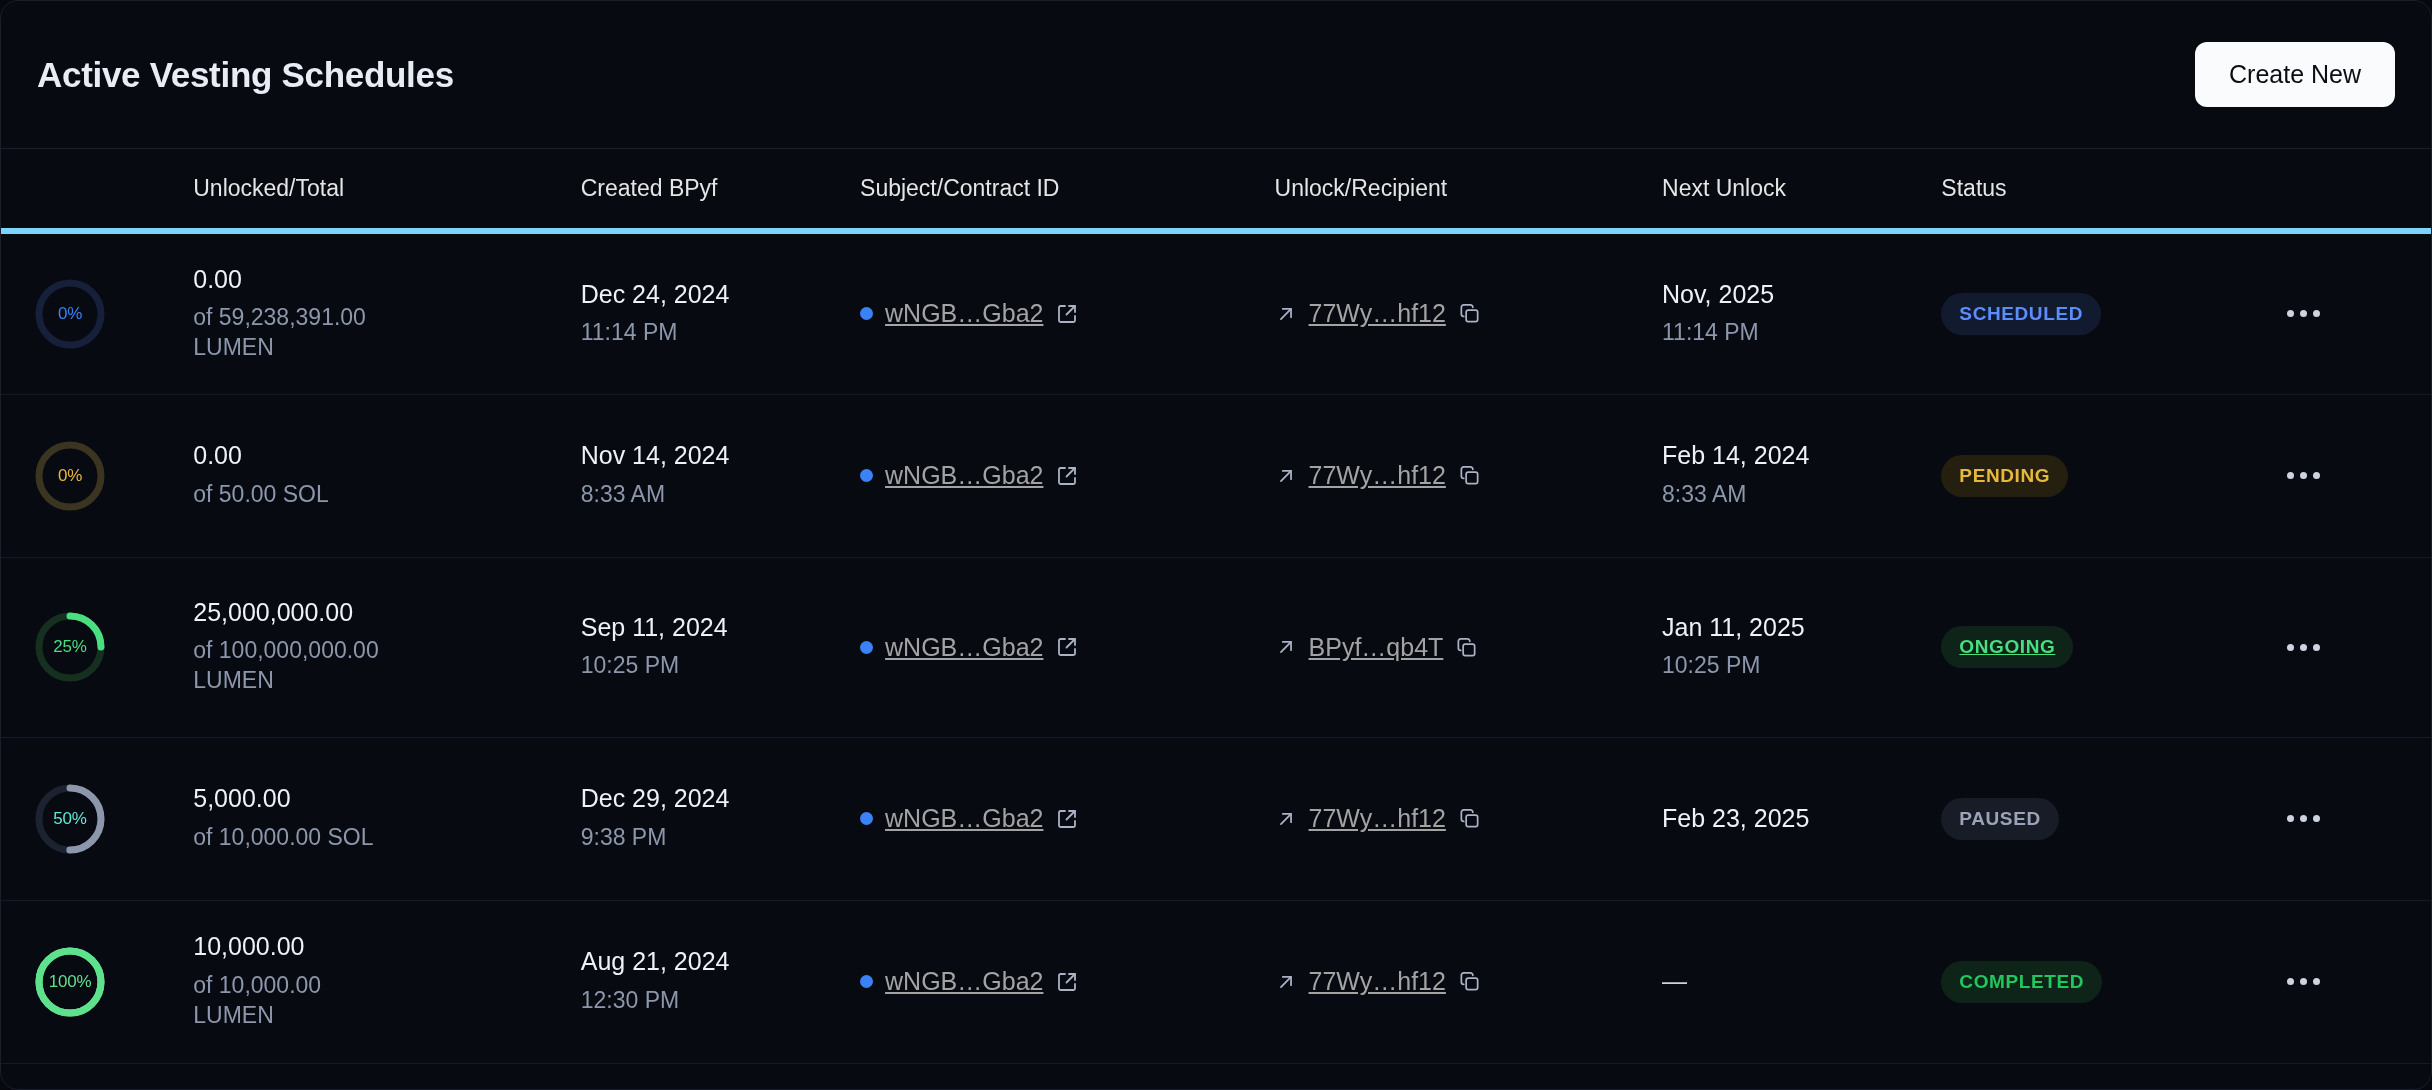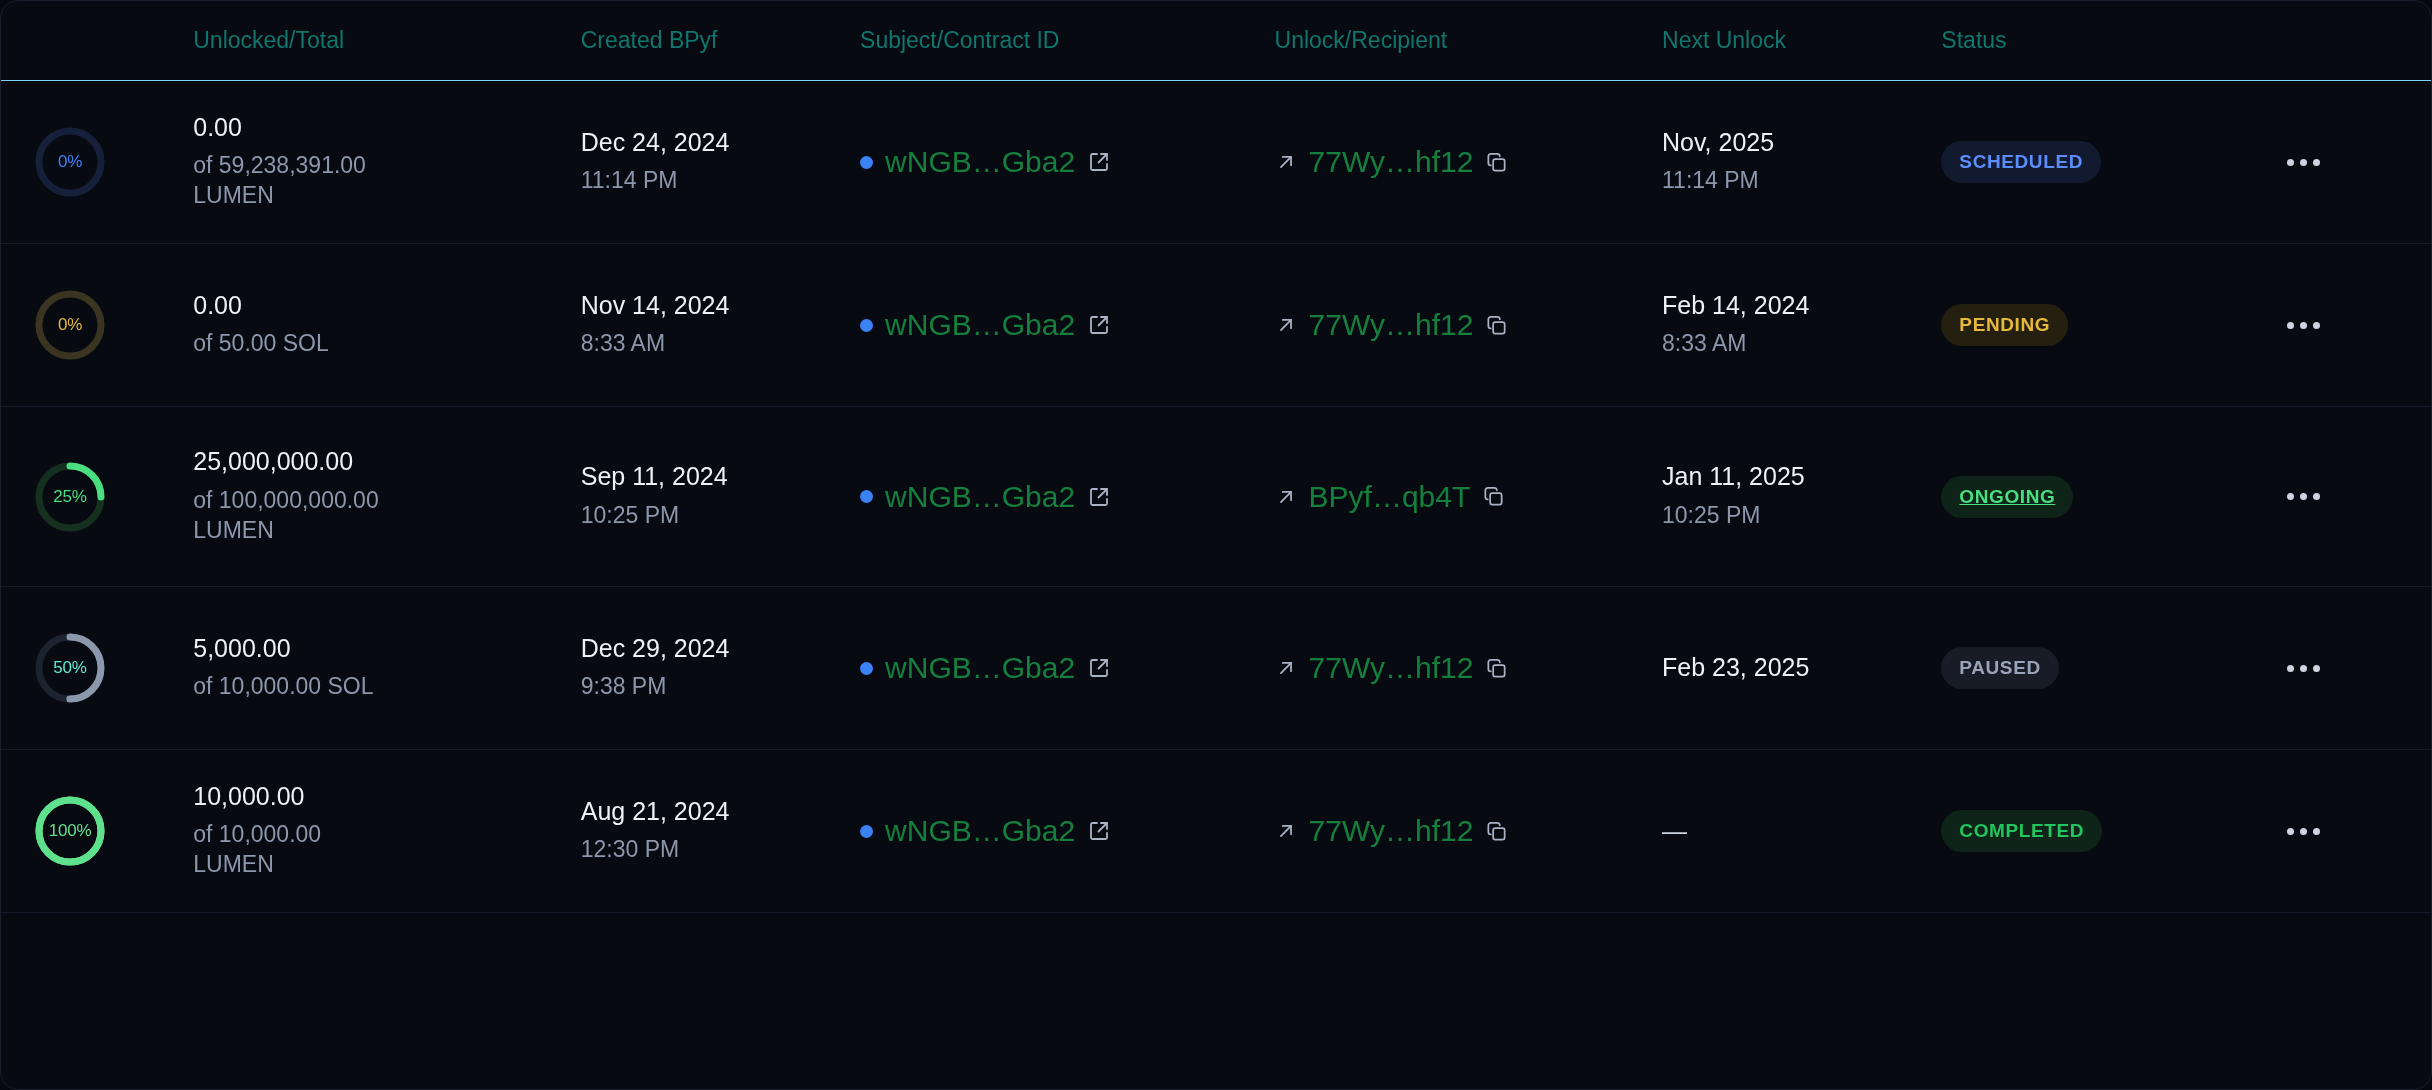--- a/index.html
+++ b/index.html
@@ -49,23 +49,23 @@
   
   table.vest-table {
     width: 100%;
     border-collapse: collapse;
     table-layout: fixed;
   }
   table.vest-table thead th {
     text-align: left;
     font-size: 23px;
     font-weight: 400;
-    color: #0f766e;
+    color: #e5e5e5;
     padding: 26px 0 26px 0;
-    border-bottom: 1px solid #7dd3fc;
+    border-bottom: 6px solid #7dd3fc;
   }
   table.vest-table tbody td {
     padding: 0;
     border-bottom: 1px solid #141a27;
     vertical-align: middle;
   }
   tbody tr { height: 163px; }
   tbody tr.tall { height: 180px; }
 
   
@@ -91,21 +91,21 @@
   .t-main { font-size: 25px; color: #eef1f6; line-height: 1.18; }
   .t-sub  { font-size: 23px; color: #8d97ab; line-height: 1.3; }
   .t-sub-lumen { max-width: 200px; }
   .inline { display: flex; align-items: center; gap: 12px; }
   .dot-blue {
     width: 13px; height: 13px; border-radius: 50%;
     background: #3b82f6; flex: none;
   }
   .ico { flex: none; display: inline-flex; align-items: center; }
   .ico svg { display: block; }
-  .mono-id { font-size: 30px; color: #15803d; white-space: nowrap; }
+  .mono-id { font-size: 25px; color: #a3a3a3; white-space: nowrap; text-decoration: underline; }
   
   .badge {
     display: inline-flex; align-items: center; justify-content: center;
     border-radius: 999px;
     font-size: 19px;
     font-weight: bold;
     letter-spacing: 0.6px;
     padding: 10px 18px;
     white-space: nowrap;
     text-align: right;
@@ -121,20 +121,24 @@
     cursor: pointer; width: 46px; justify-content: center;
   }
   .kebab i { width: 7px; height: 7px; border-radius: 50%; background: #cdd4e0; display: block; }
   .dash { font-size: 25px; color: #cdd4e0; }
 </style>
 </head>
 <body>
 
 <div class="panel">
 
+  <div class="panel-header">
+    <div class="panel-title">Active Vesting Schedules</div>
+    <button class="create-btn">Create New</button>
+  </div>
 
   <table class="vest-table">
     <thead>
       <tr>
         <th class="col-prog"></th>
         <th class="col-unl" style="padding-left: 0px;">Unlocked/Total</th>
         <th class="col-date">Created BPyf</th>
         <th class="col-subj">Subject/Contract ID</th>
         <th class="col-sendr">Unlock/Recipient</th>
         <th class="col-next">Next Unlock</th>

